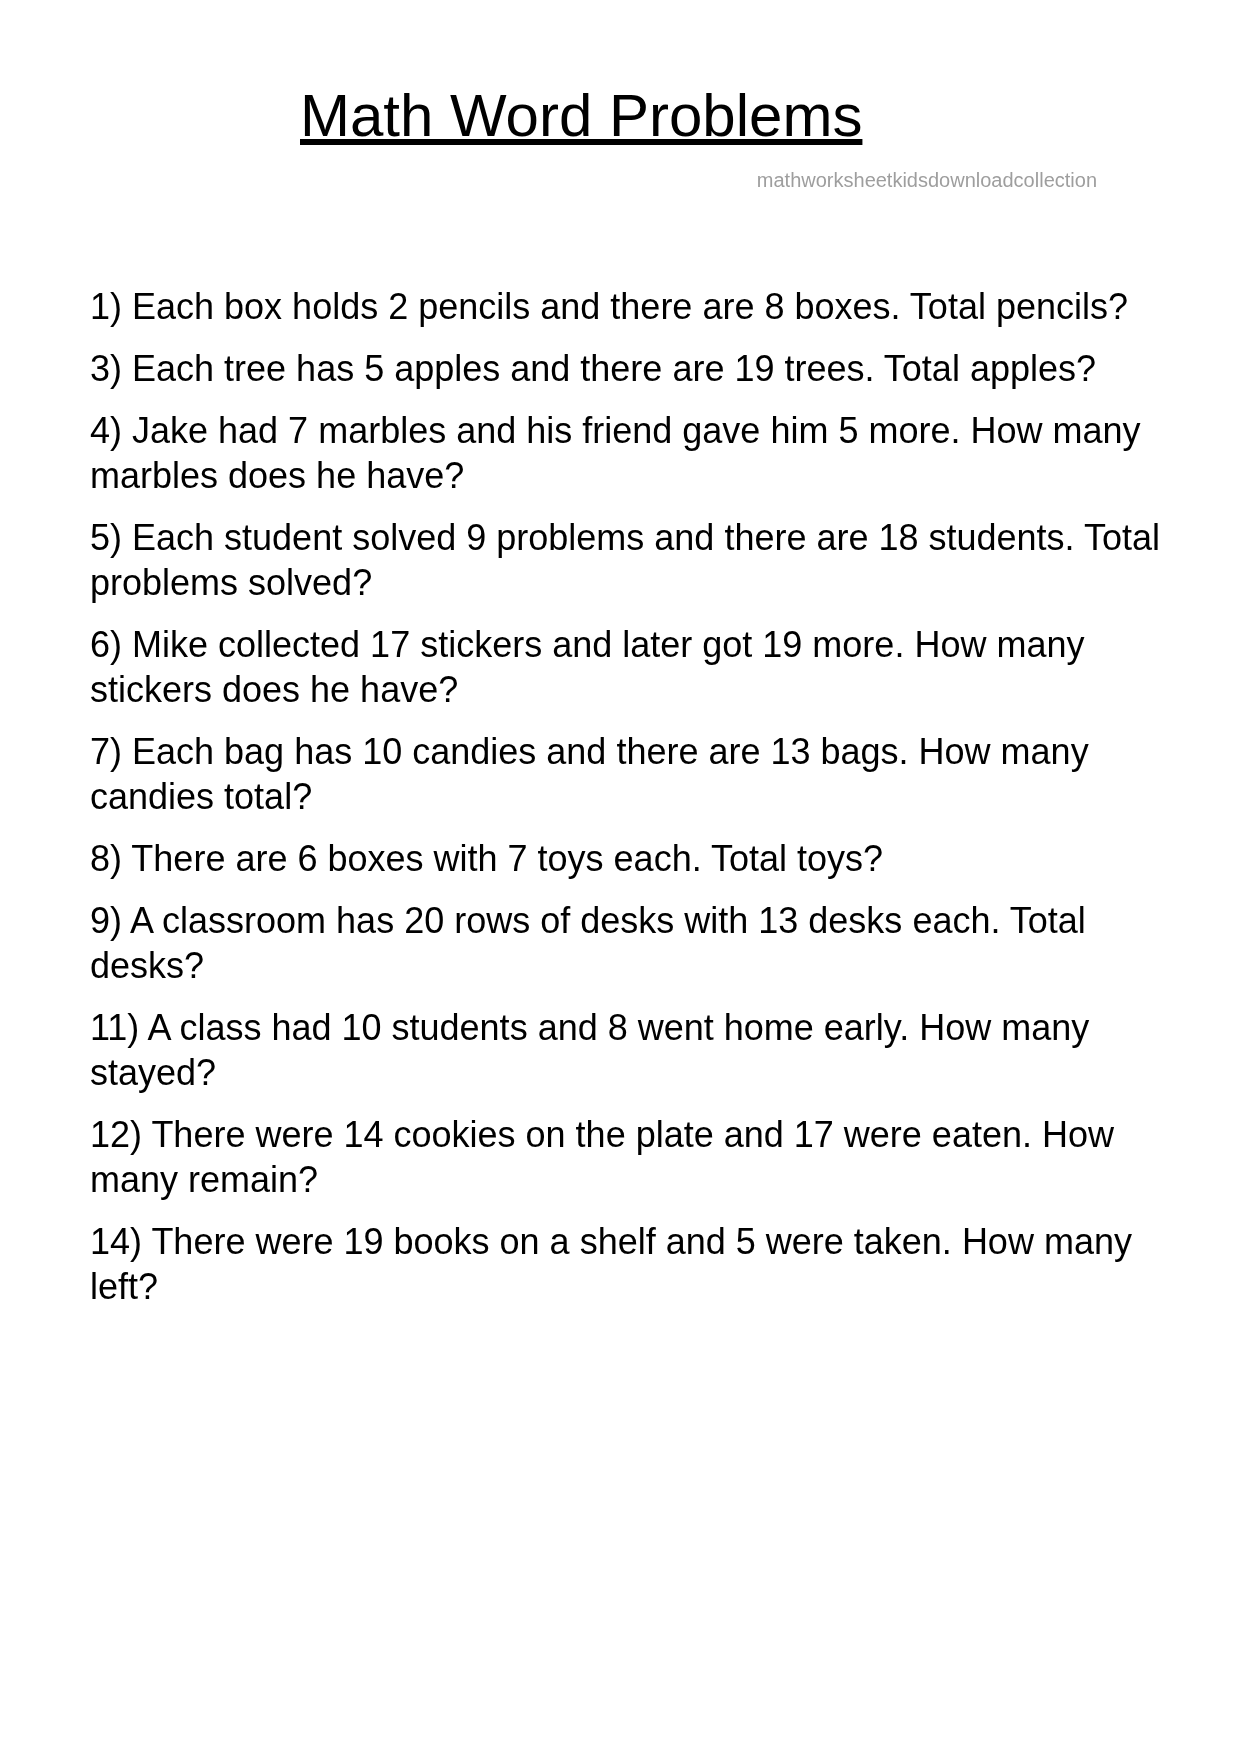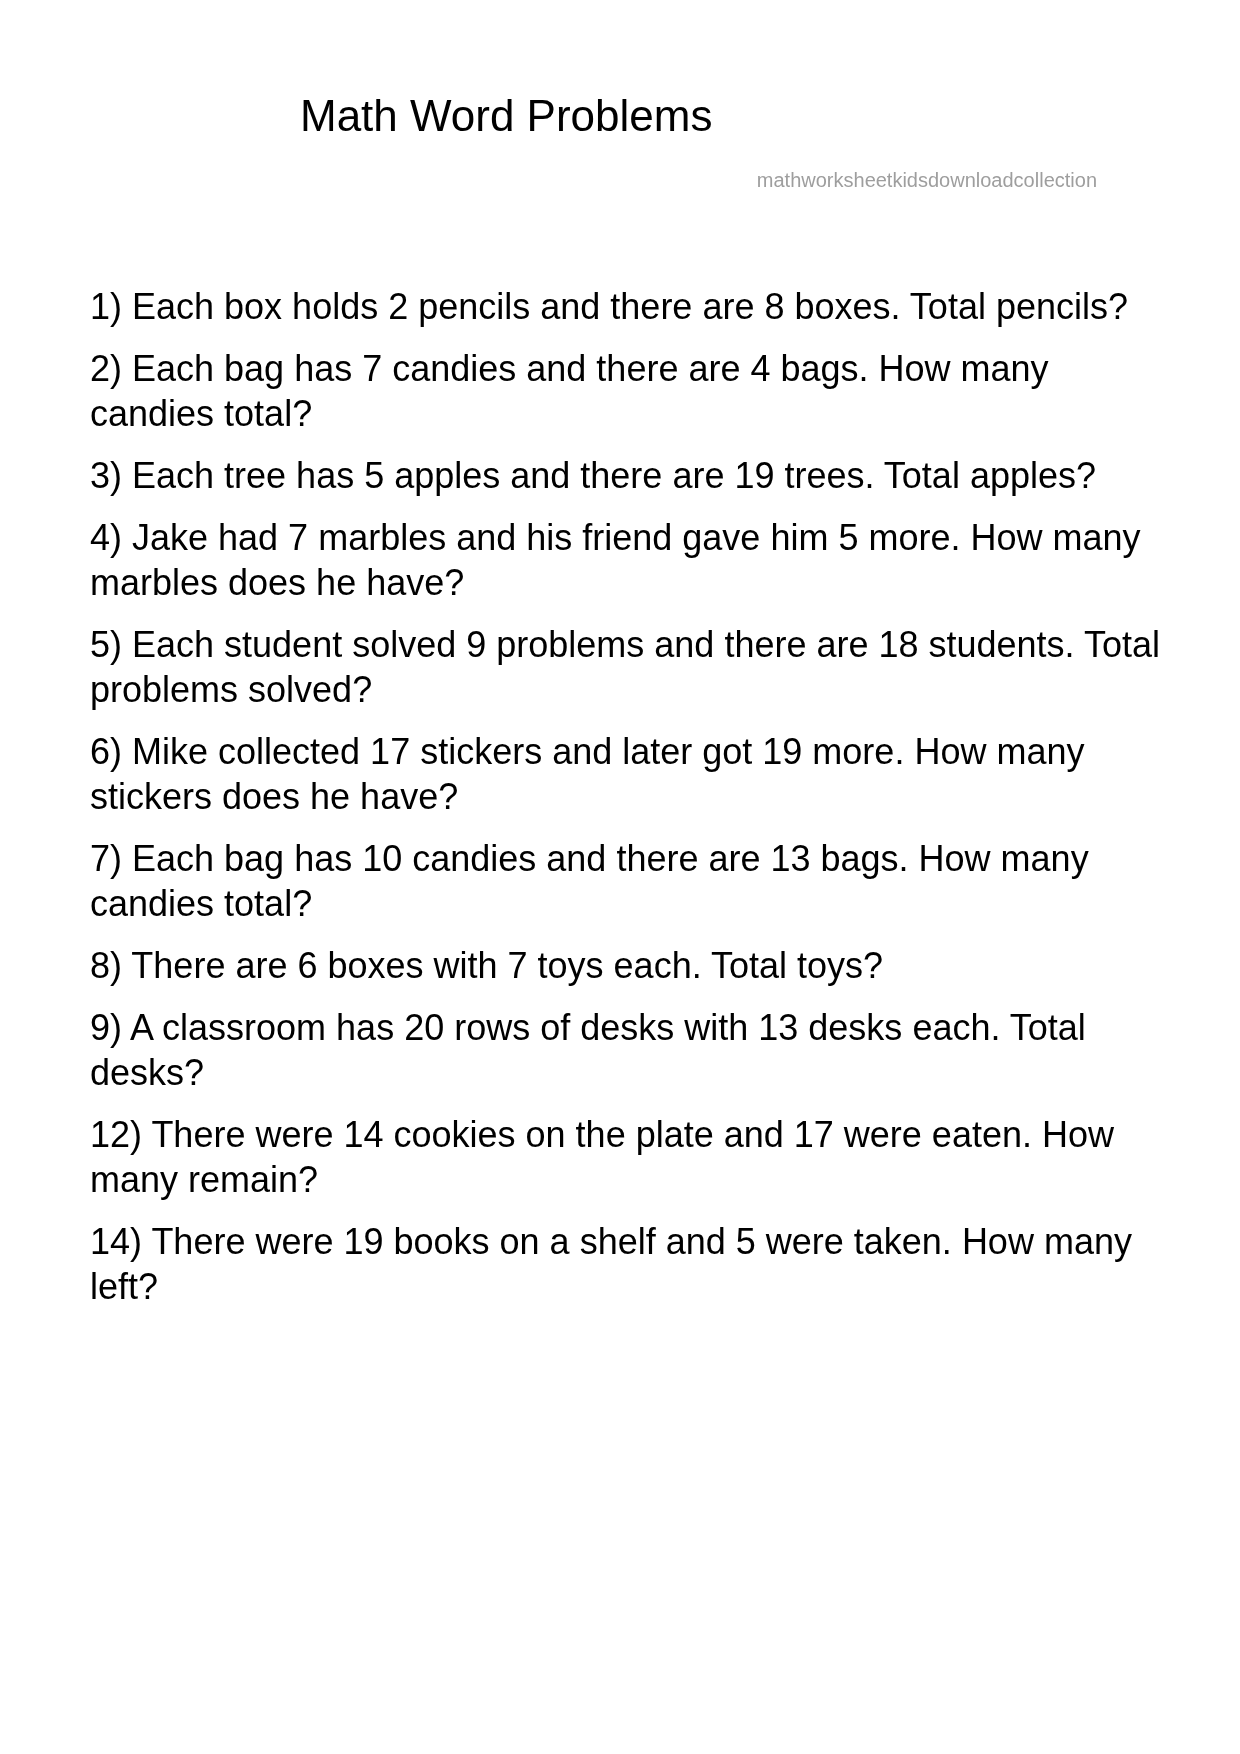--- a/index.html
+++ b/index.html
@@ -16,25 +16,26 @@
   }
   .page {
     width: 1240px;
     height: 1754px;
     background: #ffffff;
     box-sizing: border-box;
     padding-top: 82px;
   }
   .title {
     margin: 0 0 0 300px;
-    font-size: 44px;
+    font-size: 60px;
     line-height: 67px;
     font-weight: 400;
     letter-spacing: 0;
     white-space: nowrap;
+    text-decoration: underline;
   }
   .subtitle {
     margin: 11px 0 0 90px;
     width: 1007px;
     text-align: right;
     font-size: 20px;
     line-height: 40px;
     color: #9e9e9e;
     white-space: nowrap;
   }
@@ -50,24 +51,24 @@
   }
 </style>
 </head>
 <body>
 
 <div class="page">
   <h1 class="title">Math Word Problems</h1>
   <div class="subtitle">mathworksheetkidsdownloadcollection</div>
   <div class="problems">
     <p class="problem">1) Each box holds 2 pencils and there are 8 boxes. Total pencils?</p>
-    <p class="problem">2) Each bag has 7 candies and there are 4 bags. How many candies total?</p>
     <p class="problem">3) Each tree has 5 apples and there are 19 trees. Total apples?</p>
     <p class="problem">4) Jake had 7 marbles and his friend gave him 5 more. How many marbles does he have?</p>
     <p class="problem">5) Each student solved 9 problems and there are 18 students. Total problems solved?</p>
     <p class="problem">6) Mike collected 17 stickers and later got 19 more. How many stickers does he have?</p>
     <p class="problem">7) Each bag has 10 candies and there are 13 bags. How many candies total?</p>
     <p class="problem">8) There are 6 boxes with 7 toys each. Total toys?</p>
     <p class="problem">9) A classroom has 20 rows of desks with 13 desks each. Total desks?</p>
+    <p class="problem">11) A class had 10 students and 8 went home early. How many stayed?</p>
     <p class="problem">12) There were 14 cookies on the plate and 17 were eaten. How many remain?</p>
     <p class="problem">14) There were 19 books on a shelf and 5 were taken. How many left?</p>
   </div>
 </div>
 
 </body></html>

